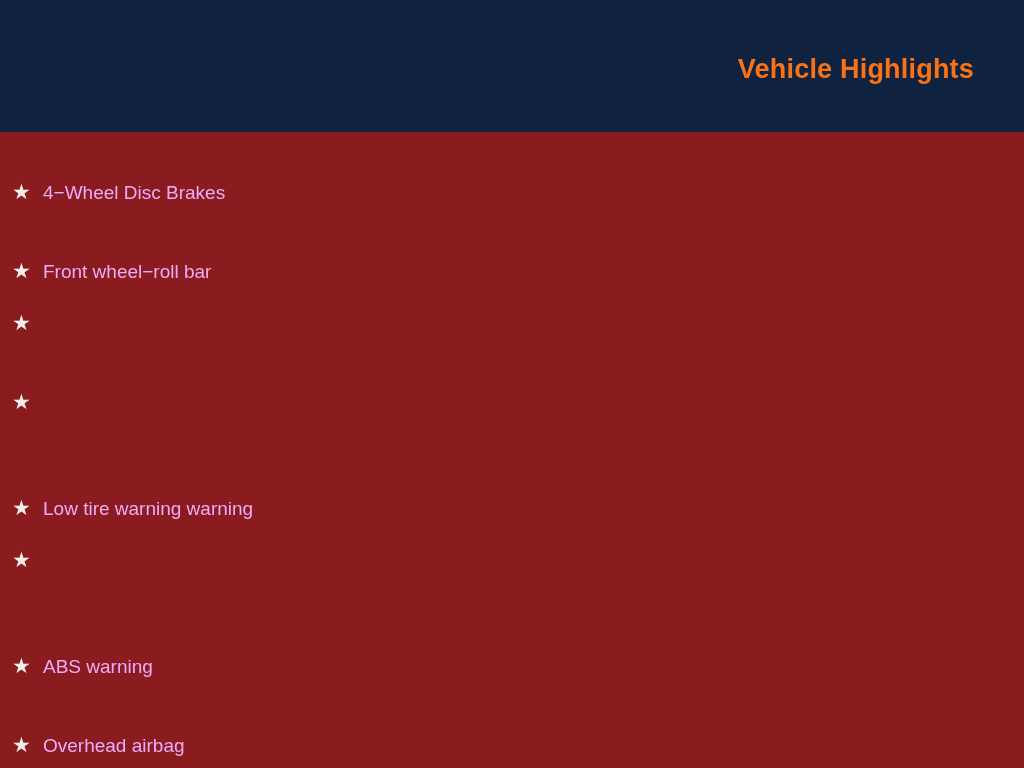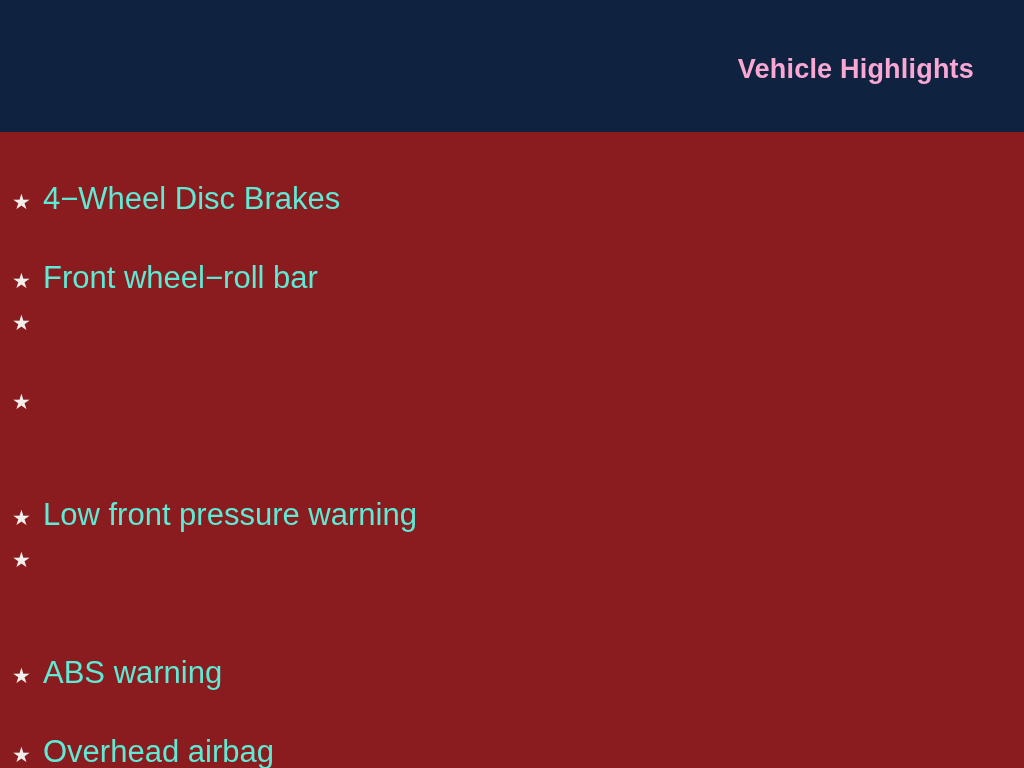--- a/index.html
+++ b/index.html
@@ -26,21 +26,21 @@
     height: 132px;
     background: #0f2240;
     box-sizing: border-box;
     display: flex;
     align-items: center;
     justify-content: flex-end;
     padding: 0 50px 0 40px;
     flex: 0 0 auto;
   }
   .header-title {
-    color: #f9a8d4;
+    color: #f97316;
     font-size: 27px;
     font-weight: bold;
     letter-spacing: 0.2px;
     line-height: 1;
     white-space: nowrap;
     position: relative;
     top: 3px;
   }
   .body {
     flex: 1 1 auto;
@@ -61,22 +61,22 @@
     box-sizing: border-box;
   }
   .bullet-star {
     flex: 0 0 auto;
     width: 31px;
     color: #f2eeec;
     font-size: 21px;
     line-height: 1;
   }
   .item-label {
-    color: #5eead4;
-    font-size: 31px;
+    color: #f0abfc;
+    font-size: 19px;
     font-weight: normal;
     line-height: 1;
     white-space: nowrap;
     margin-top: 29px;
   }
 </style>
 </head>
 <body>
 
 <div class="slide">
@@ -101,21 +101,21 @@
       <li class="highlight-item">
         <span class="bullet-star">★</span>
       </li>
 
       <li class="highlight-item">
         <span class="bullet-star">★</span>
       </li>
 
       <li class="highlight-item">
         <span class="bullet-star">★</span>
-        <span class="item-label">Low front pressure warning</span>
+        <span class="item-label">Low tire warning warning</span>
       </li>
 
       <li class="highlight-item">
         <span class="bullet-star">★</span>
       </li>
 
       <li class="highlight-item">
         <span class="bullet-star">★</span>
         <span class="item-label">ABS warning</span>
       </li>

